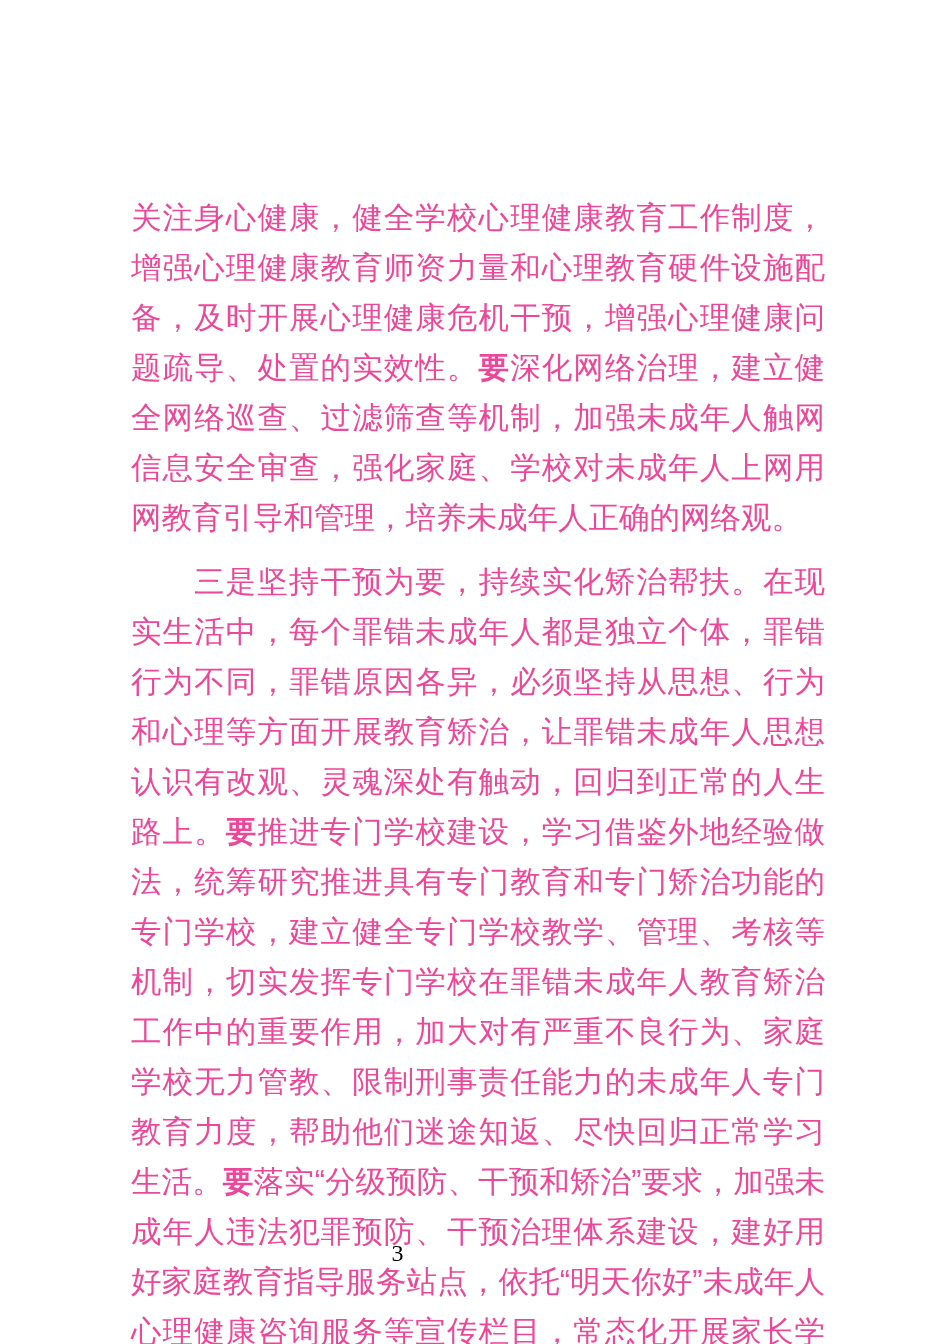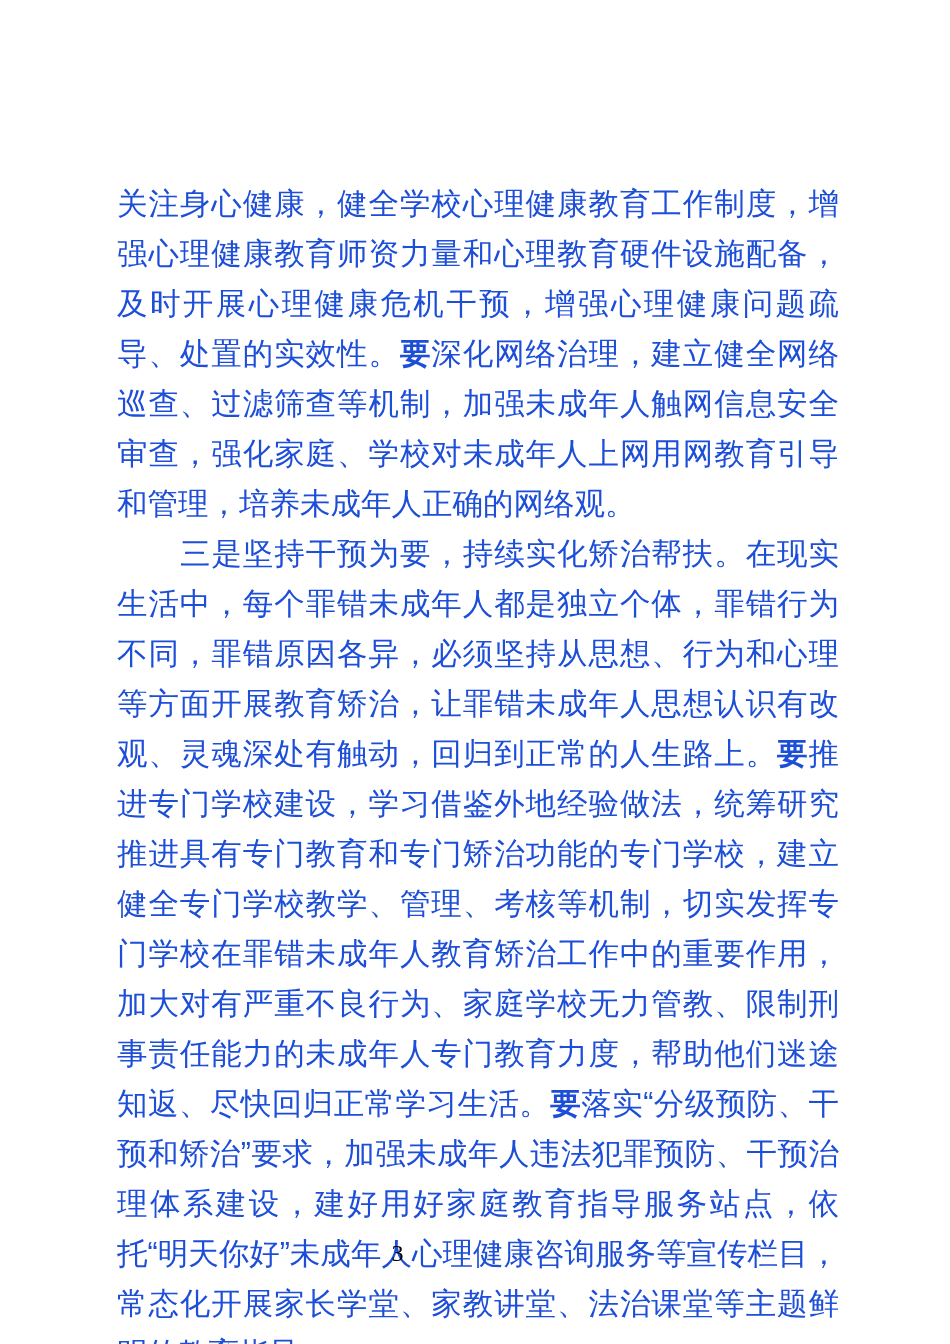--- a/index.html
+++ b/index.html
@@ -18,24 +18,24 @@
     overflow: hidden;
     box-sizing: border-box;
   }
   .text-body {
     position: absolute;
     left: 117px;
     top: 178px;
     width: 722px;
   }
   .para {
-    margin: 0;
+    margin: 14px;
     font-size: 30.5px;
     line-height: 50px;
-    color: #1d4ed8;
+    color: #ec4899;
     text-align: justify;
     text-justify: inter-character;
     letter-spacing: 0px;
     font-weight: normal;
     word-break: break-all;
   }
   .para.continuation {
     text-indent: 0;
   }
   .para.indented {

